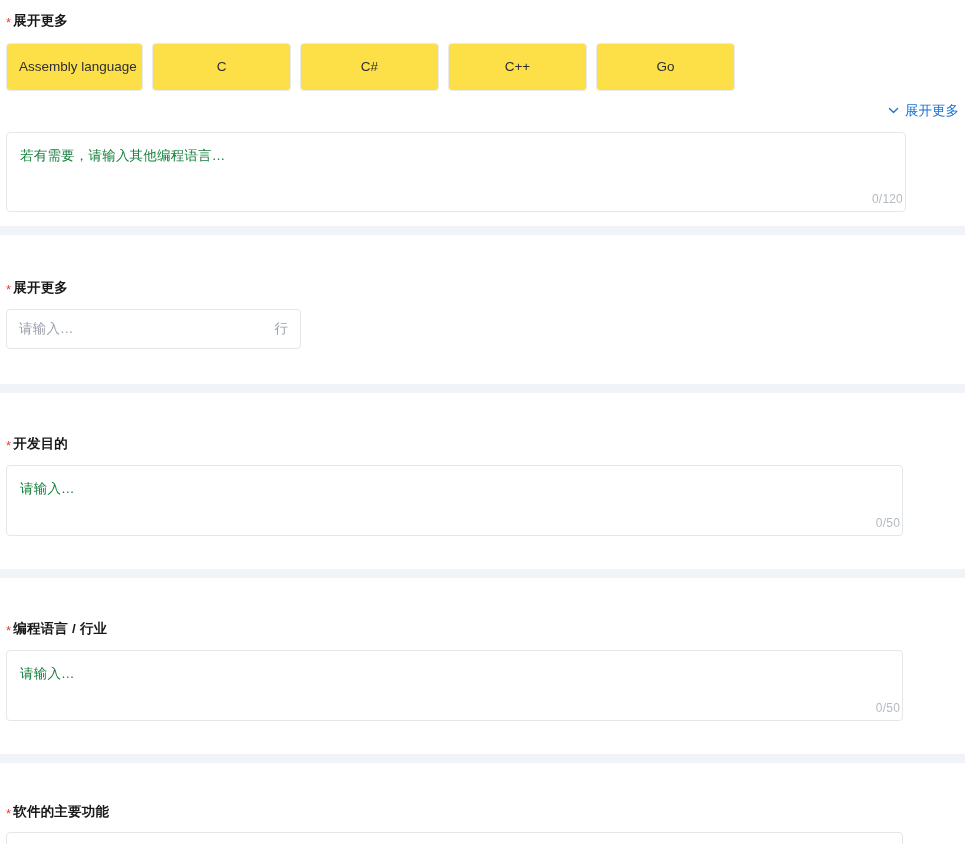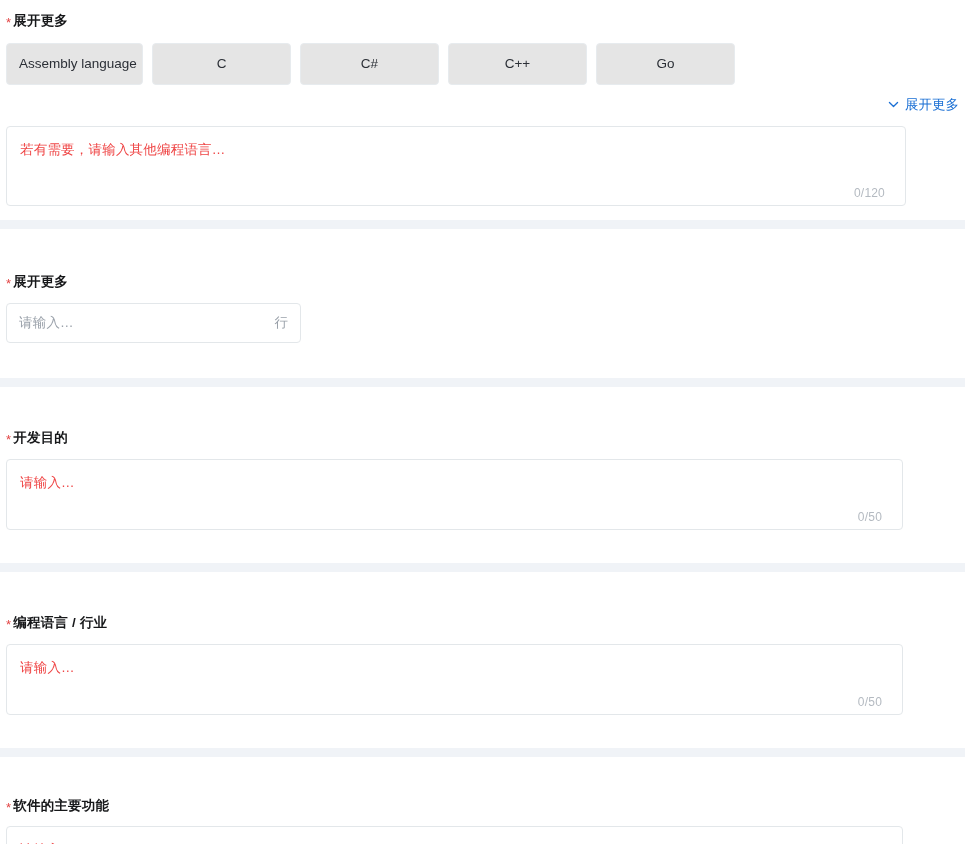--- a/index.html
+++ b/index.html
@@ -52,24 +52,24 @@
   }
 
   
   .chip-row {
     display: flex;
     gap: 9px;
     margin-top: 13px;
     flex-wrap: nowrap;
   }
   .chip {
-    background: #e5e5e5;
+    background: #fde047;
     border: 1px solid #e7ebee;
     border-radius: 4px;
-    height: 42px;
+    height: 48px;
     display: flex;
     align-items: center;
     justify-content: center;
     font-size: 13.5px;
     color: #2b2f36;
     padding: 0 10px;
     white-space: nowrap;
     cursor: pointer;
     flex: 0 0 auto;
   }
@@ -103,29 +103,29 @@
   
   .ta-wrap {
     position: relative;
     border: 1px solid #e3e7ea;
     border-radius: 4px;
     background: #ffffff;
     margin-top: 12px;
   }
   .ta-wrap .ta-text {
     font-size: 13.5px;
-    color: #ef4444;
+    color: #15803d;
     padding: 13px 14px 0 13px;
     line-height: 1.5;
     min-height: 20px;
     letter-spacing: 0.2px;
   }
   .counter {
     position: absolute;
-    right: 20px;
+    right: 2px;
     bottom: 5px;
     font-size: 12px;
     color: #b4bac1;
     letter-spacing: 0.2px;
   }
   .ta-h-80 { height: 80px; }
   .ta-h-70 { height: 71px; }
 
   
   .input-wrap {

